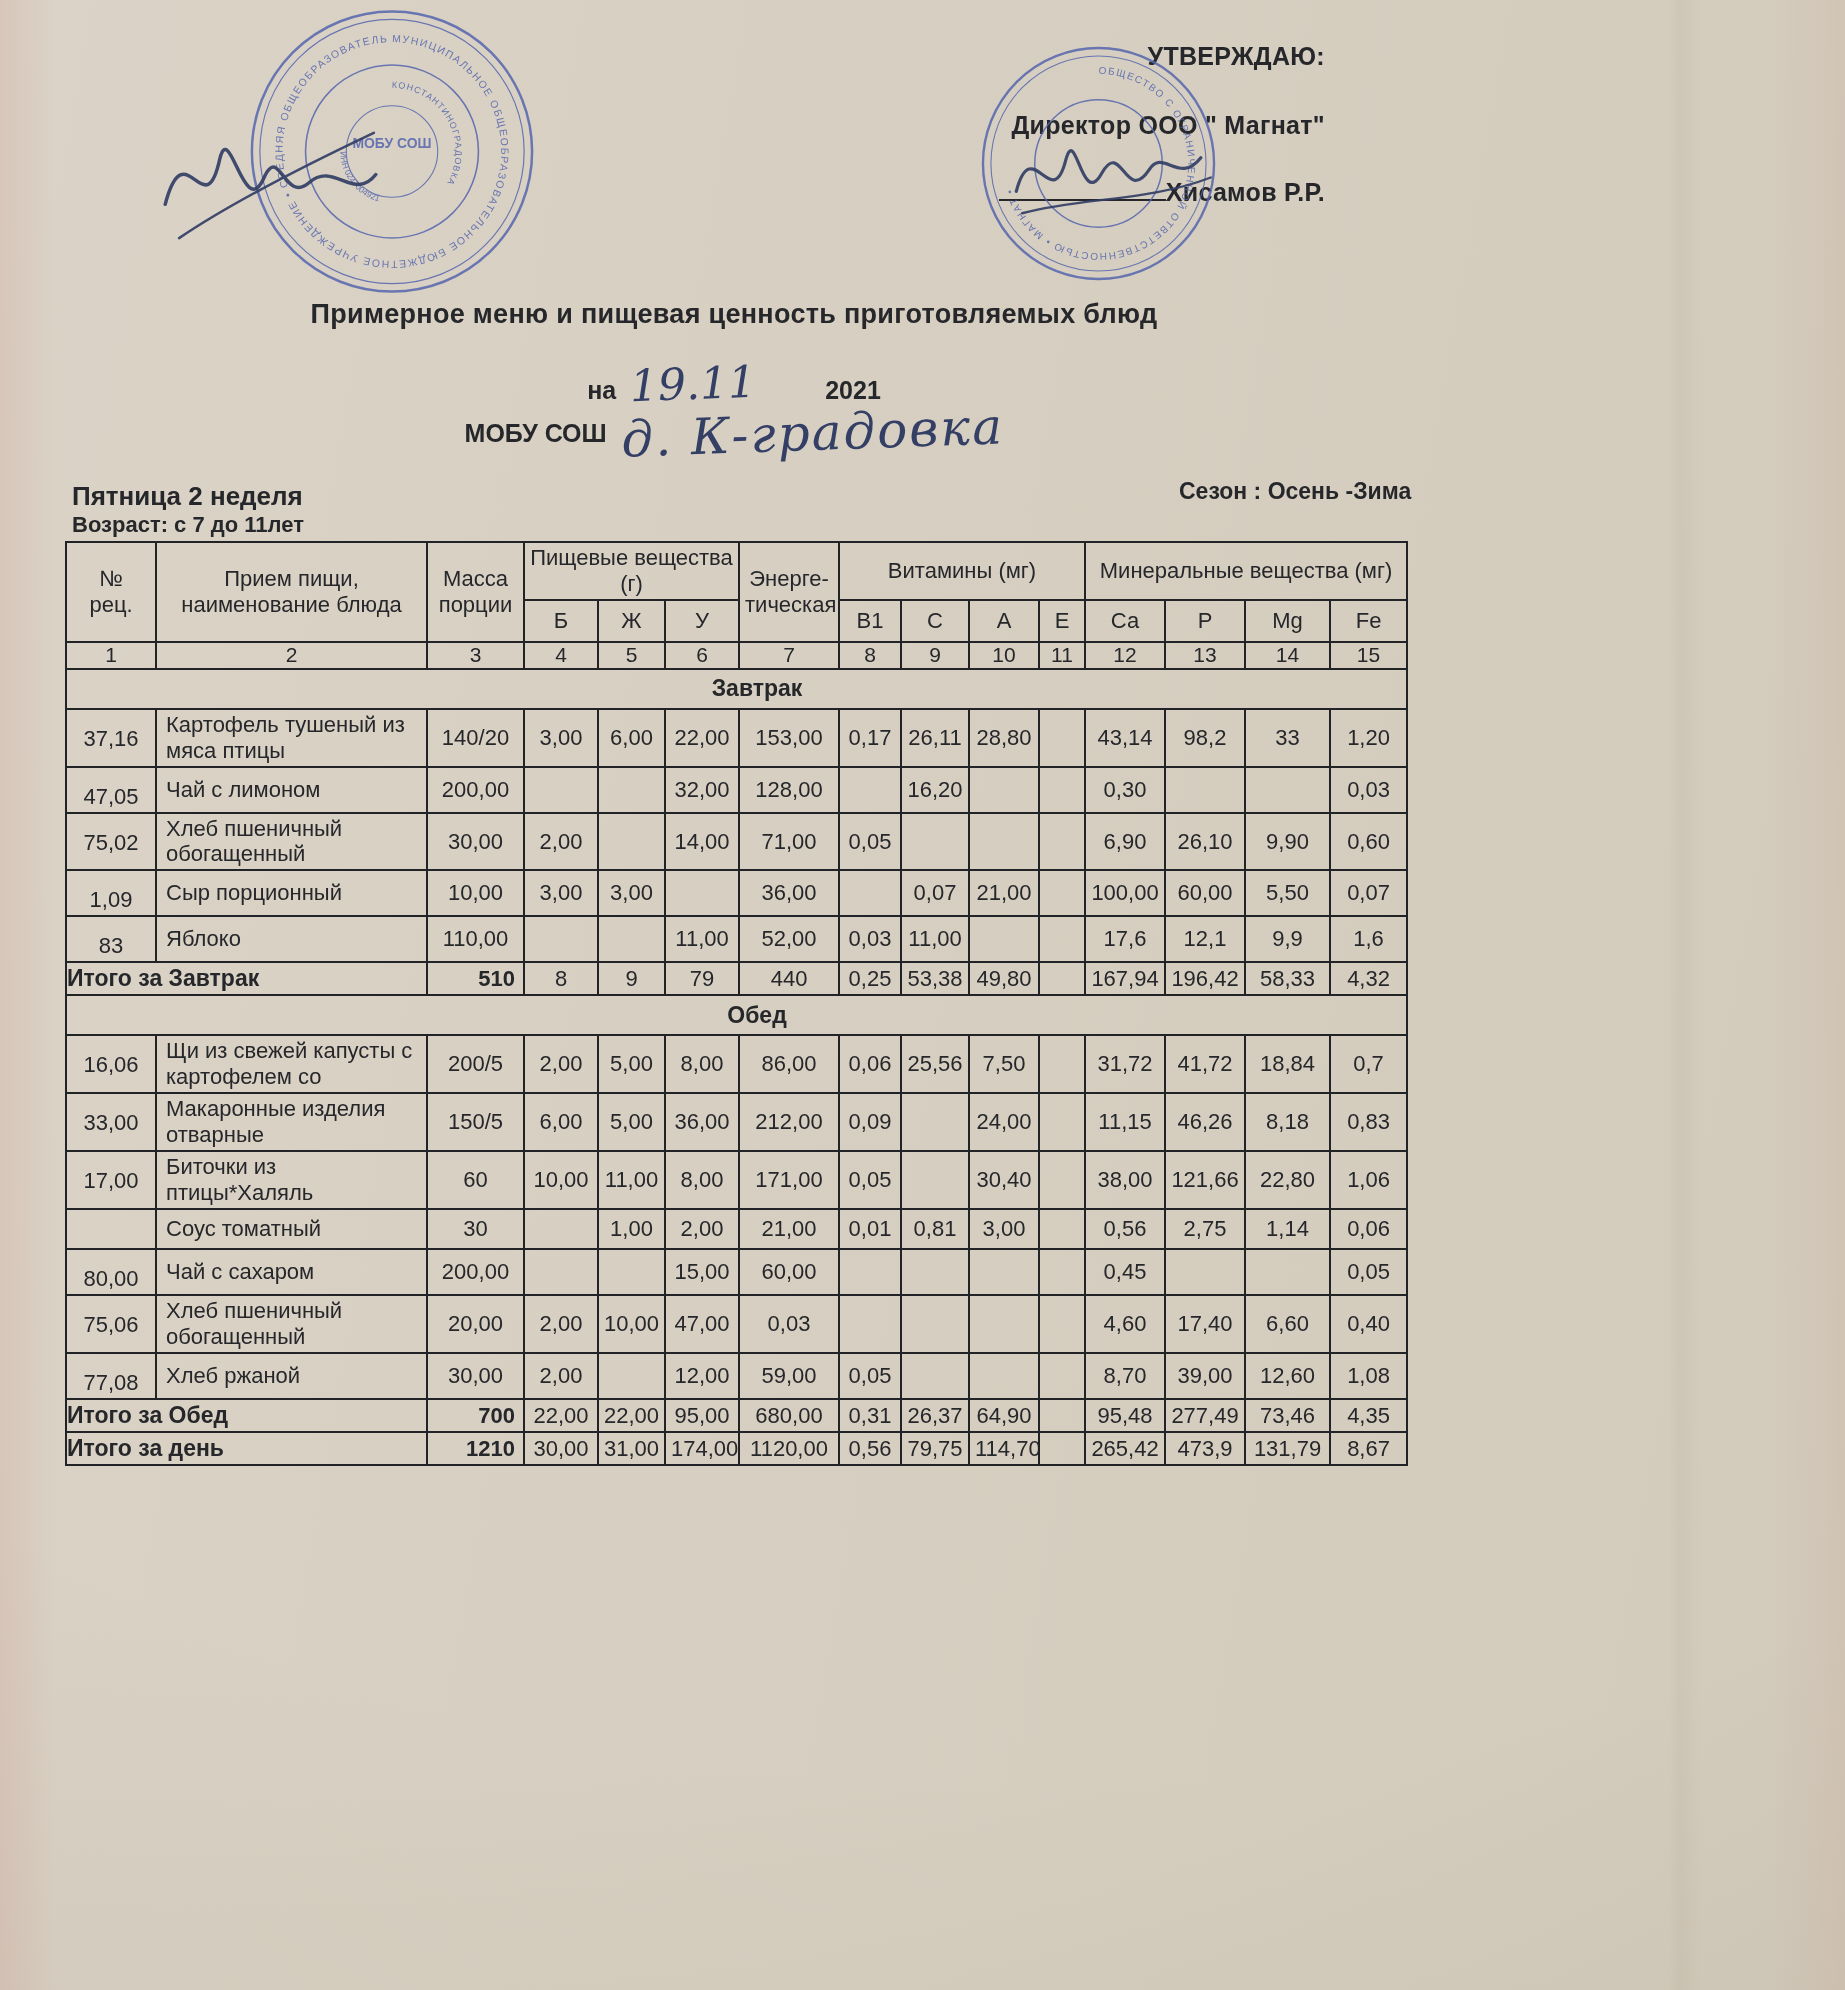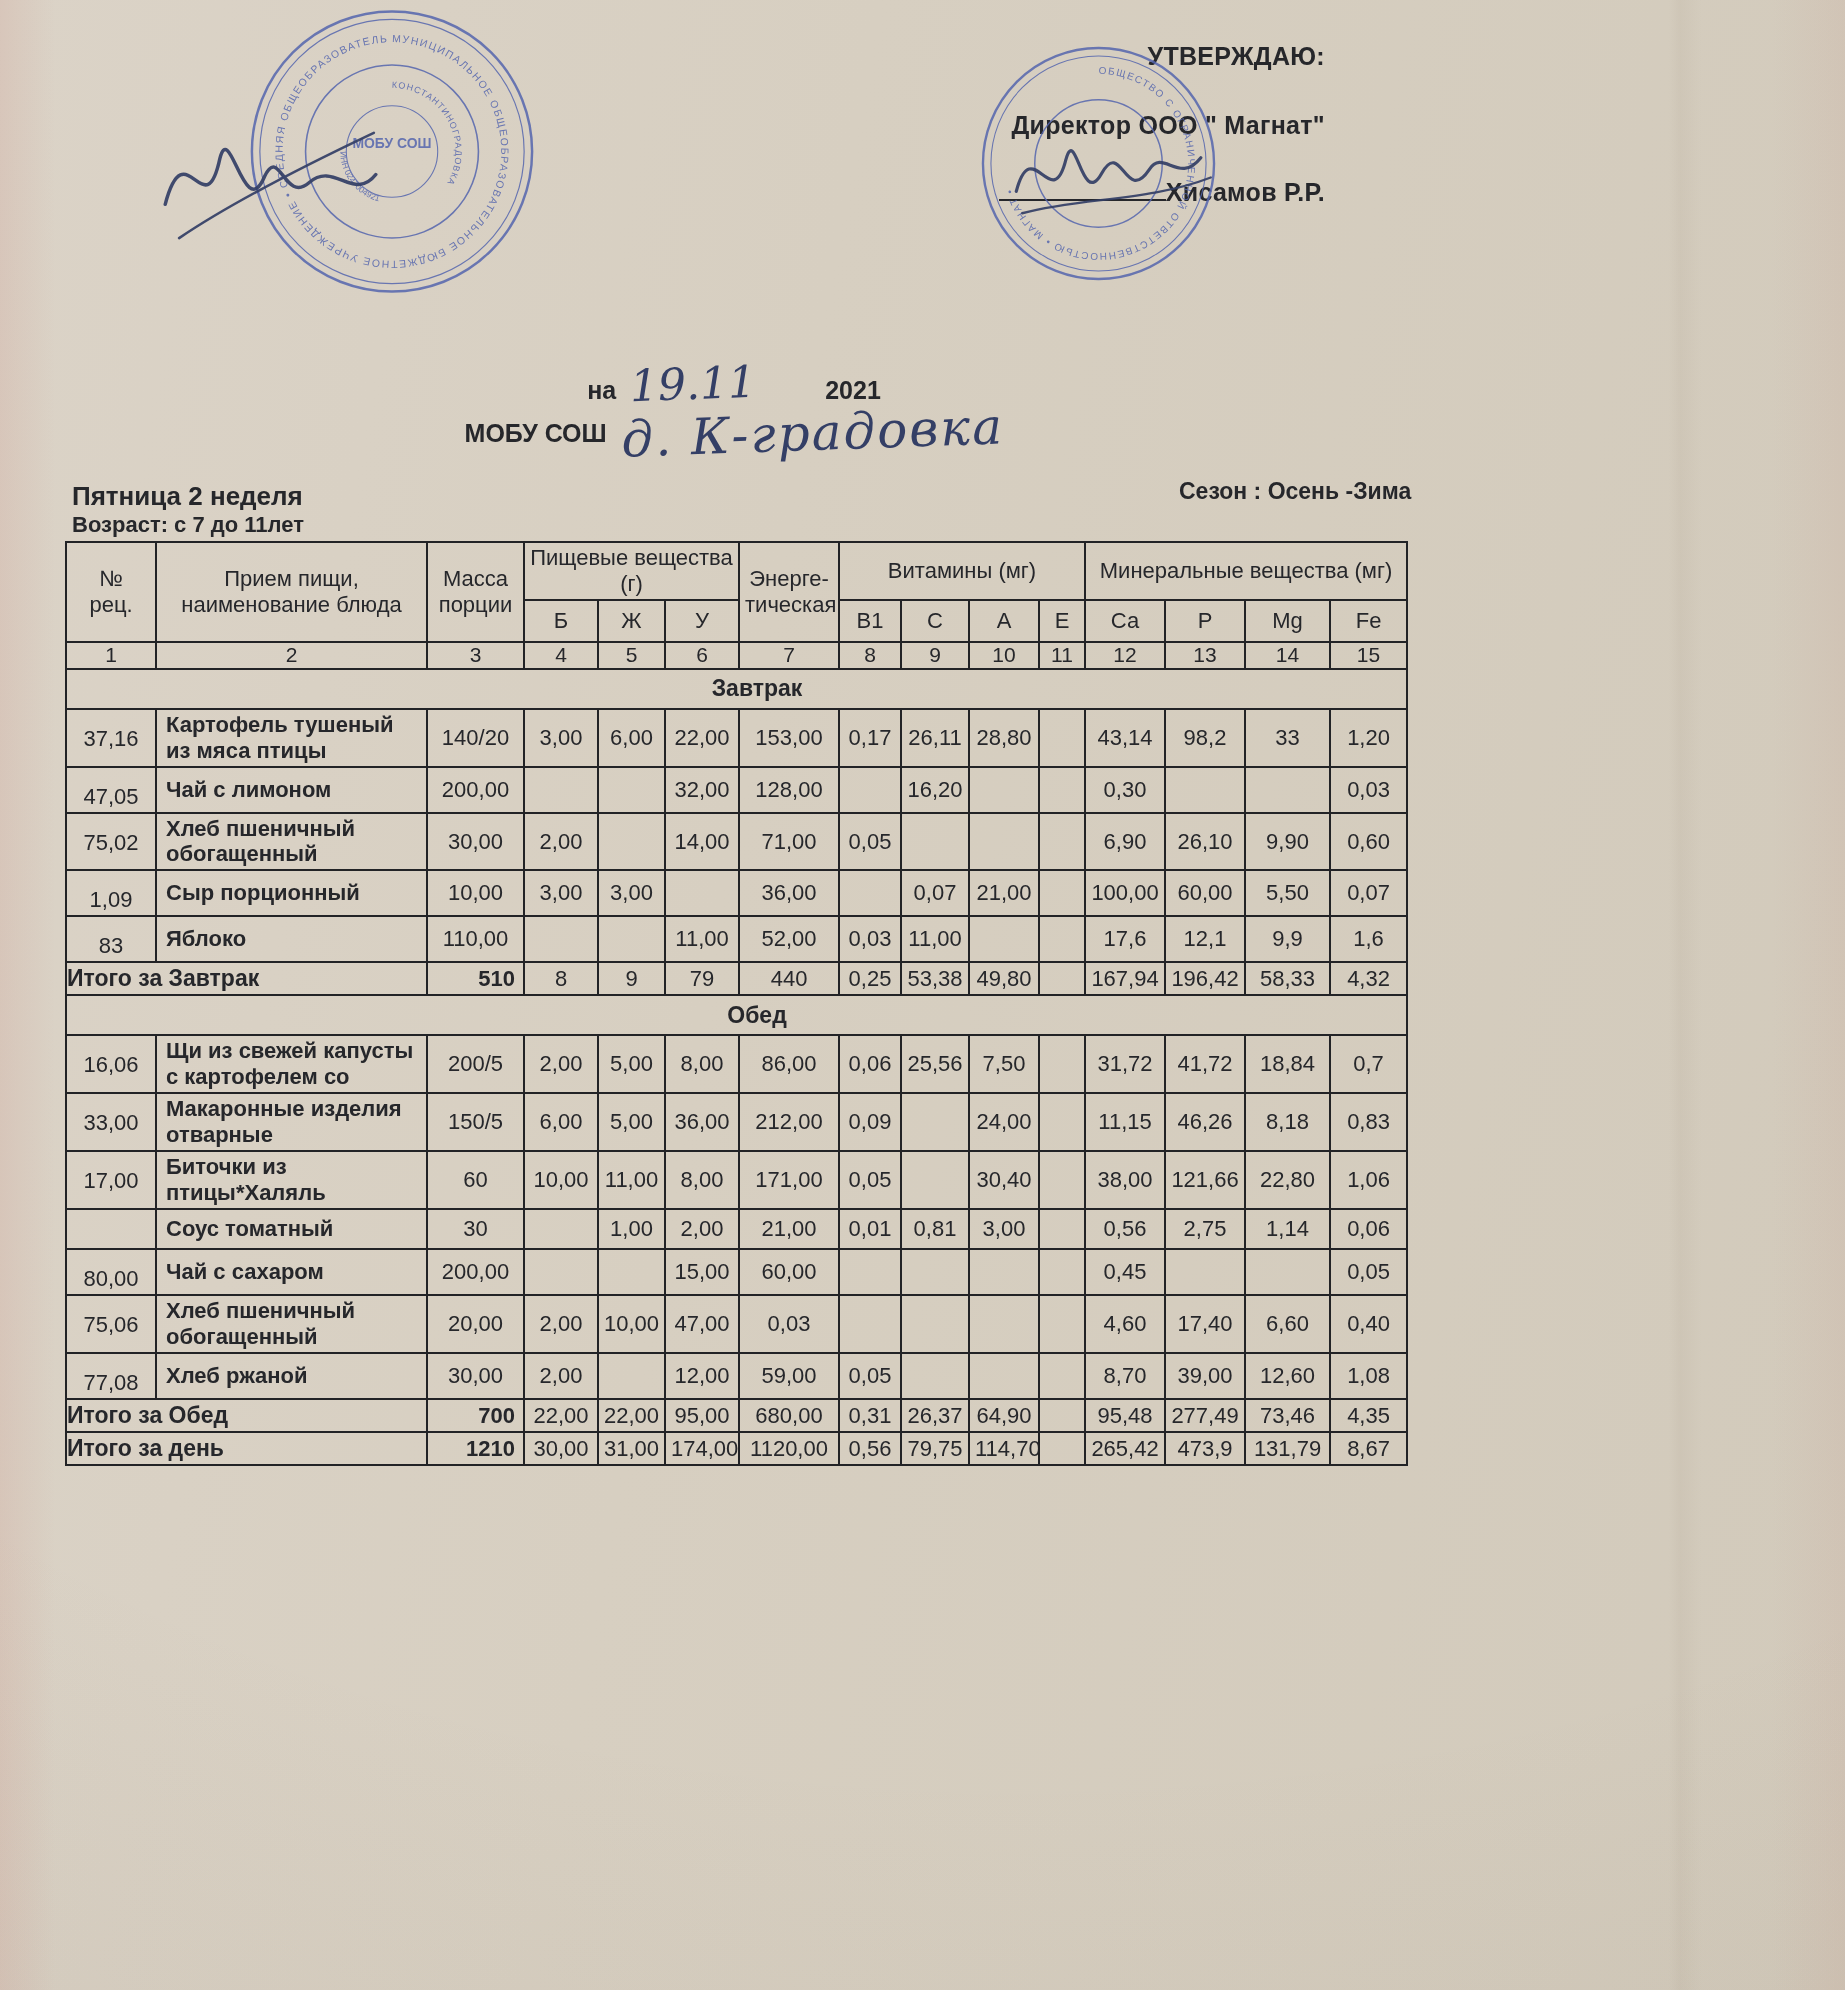--- a/index.html
+++ b/index.html
@@ -50,21 +50,21 @@
   
   .menu-table{position:absolute;top:541px;left:65px;width:1338px;border-collapse:collapse;
     table-layout:fixed;z-index:1;}
   .menu-table th,.menu-table td{border:2px solid var(--line);padding:2px 5px;font-size:22px;
     text-align:center;vertical-align:middle;overflow:hidden;line-height:1.18;}
   .menu-table thead th{font-weight:400;height:42px;}
   .menu-table thead th.pre{white-space:pre-line;}
   .menu-table tr.nums th{height:24px;font-size:21px;padding:0 2px;}
   .menu-table tbody td{height:40px;}
   td.c-num{vertical-align:top;padding-top:16px;}
-  td.c-name{text-align:left;padding-left:9px;font-weight:bold;}
+  td.c-name{text-align:left;padding-left:9px;}
   td.section{text-align:center;font-weight:700;padding-left:46px;height:28px;font-size:23px;}
   tr.total td{height:32px;}
   td.t-label{text-align:left;font-weight:700;padding-left:0;font-size:23px;white-space:nowrap;}
   td.t-mass{text-align:right;font-weight:700;padding-right:8px;}
   .stamp text{font-family:"Liberation Sans",sans-serif;}
 </style>
 </head>
 <body>
 
 <div class="page">
@@ -123,20 +123,21 @@
   </svg>
 
   <div class="blk approve-right">
     <div class="b1">УТВЕРЖДАЮ:</div>
     <div class="b2">Директор ООО " Магнат"</div>
     <div class="b3">
       <span class="uline"></span><span>Хисамов Р.Р.</span>
     </div>
   </div>
 
+  <div class="doc-title">Примерное меню и пищевая ценность приготовляемых блюд</div>
 
   <div class="date-line">
     <span class="lbl">на</span>
     <span class="hand hand-date">19.11</span>
     <span class="lbl yr">2021</span>
   </div>
 
   <div class="school-line">
     <span class="lbl">МОБУ СОШ</span>
     <span class="hand hand-school">д. К-градовка</span>

